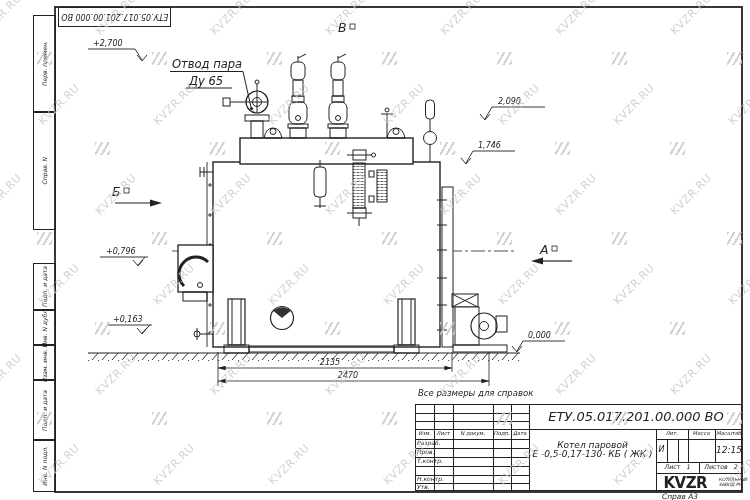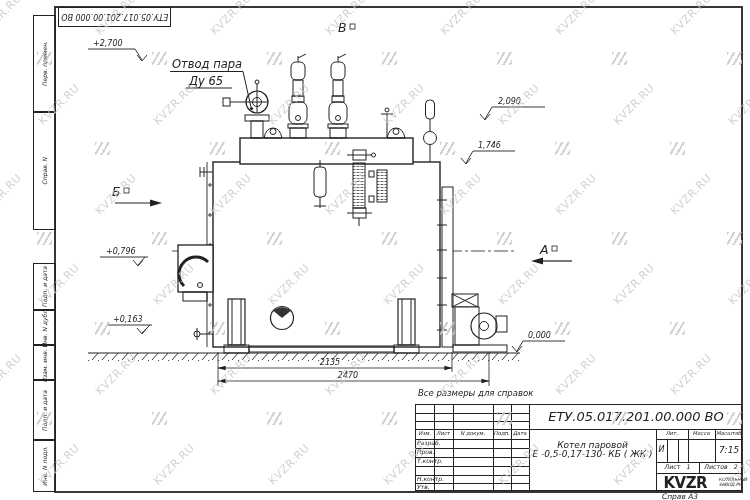--- a/index.html
+++ b/index.html
@@ -349,21 +349,21 @@
     <div class="hl" style="left:240px;top:68px;width:87px;"></div>
     <div class="vl" style="left:272px;top:24px;height:33px;"></div>
     <div class="vl" style="left:299px;top:24px;height:33px;"></div>
     <div class="vl" style="left:251px;top:34px;height:23px;"></div>
     <div class="vl" style="left:262px;top:34px;height:23px;"></div>
     <div class="tb-txt" style="left:240px;top:24px;width:32px;height:10px;font-size:5.3px;">Лит.</div>
     <div class="tb-txt" style="left:272px;top:24px;width:27px;height:10px;font-size:5.3px;">Масса</div>
     <div class="tb-txt" style="left:299px;top:24px;width:28px;height:10px;font-size:5.3px;">Масштаб</div>
     <div class="tb-txt" style="left:240px;top:34px;width:11px;height:23px;font-size:8px;">И</div>
     <div class="tb-txt" style="left:272px;top:34px;width:27px;height:23px;font-size:8px;"></div>
-    <div class="tb-txt" style="left:299px;top:34px;width:28px;height:23px;font-size:9px;">7:15</div>
+    <div class="tb-txt" style="left:299px;top:34px;width:28px;height:23px;font-size:9px;">12:15</div>
 
     <div class="vl" style="left:283px;top:57px;height:11px;"></div>
     <div class="tb-txt" style="left:240px;top:57px;width:43px;height:11px;font-size:6.3px;gap:6px;">
       <span>Лист</span>
       <span>1</span>
     </div>
     <div class="tb-txt" style="left:283px;top:57px;width:44px;height:11px;font-size:6.3px;gap:6px;">
       <span>Листов</span>
       <span>2</span>
     </div>

